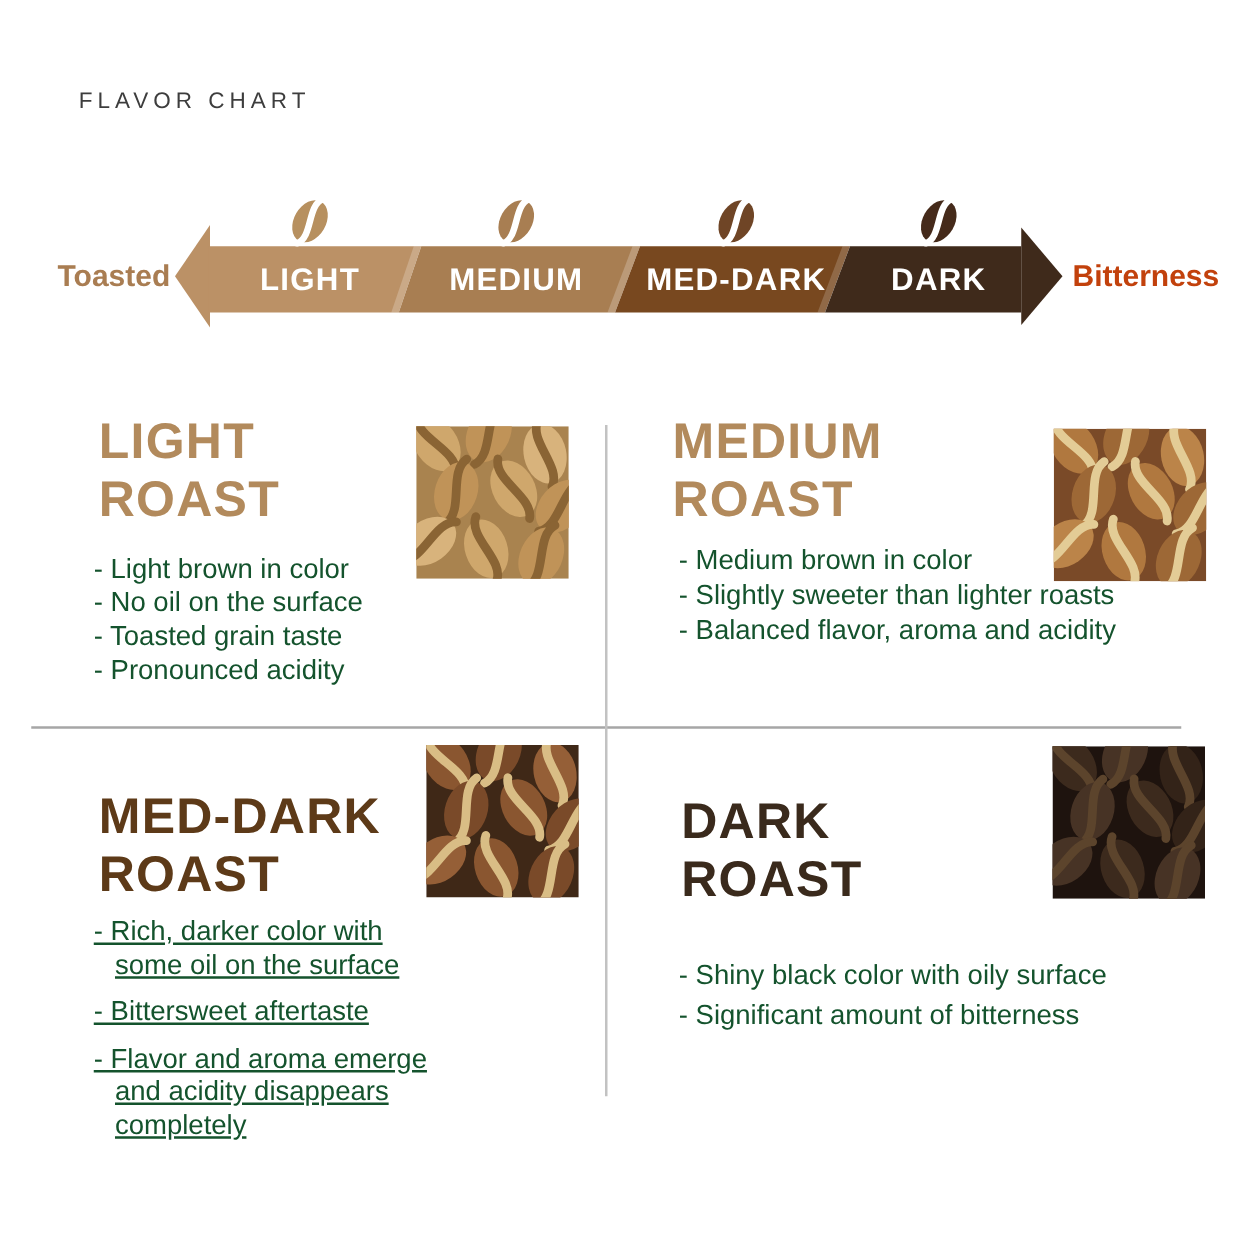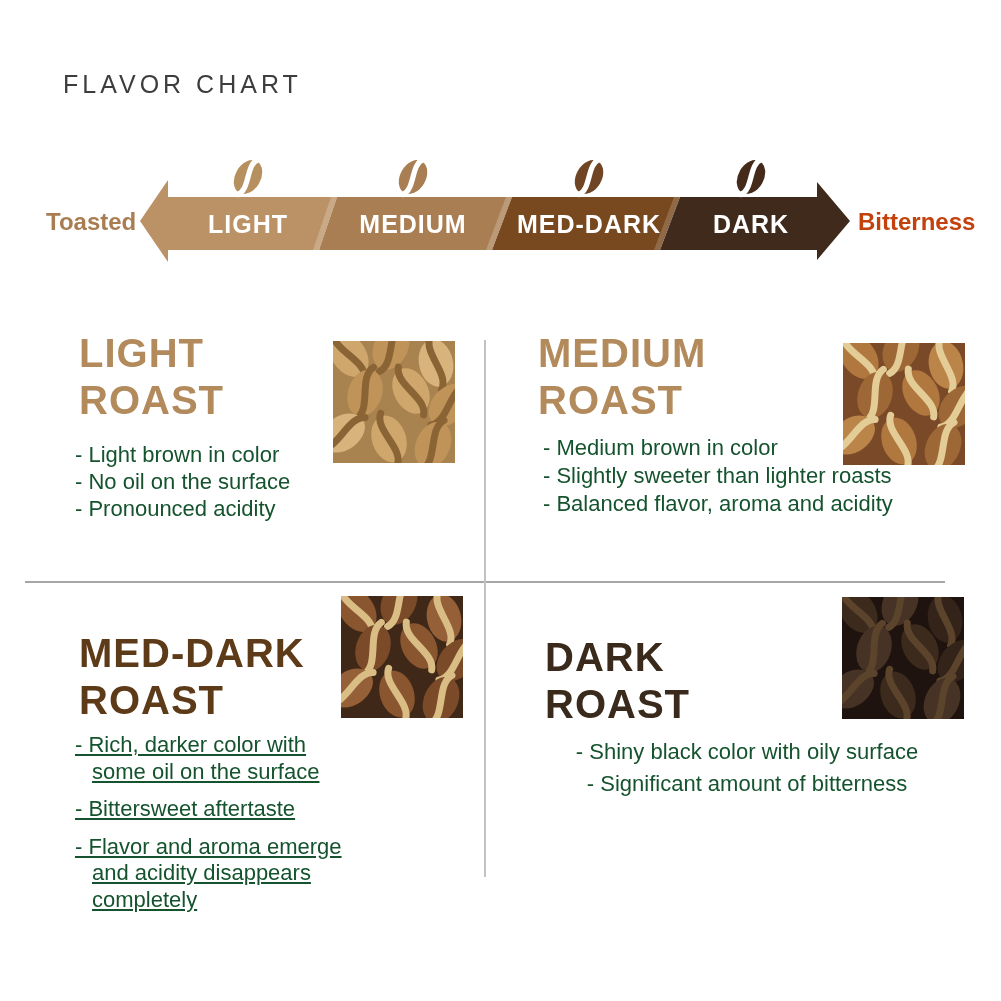--- a/index.html
+++ b/index.html
@@ -2,21 +2,21 @@
 <html><head>
 <meta charset="utf-8">
 <style>
   html,body{margin:0;padding:0;background:#ffffff;}
   .canvas{
     position:relative;width:1001px;height:1001px;background:#ffffff;overflow:hidden;
     font-family:"Liberation Sans","DejaVu Sans",sans-serif;
   }
   .abs{position:absolute;}
   .page-title{
-    left:63px;top:70px;font-size:25px;letter-spacing:4px;color:#3d3d3d;font-weight:400;
+    left:63px;top:70px;font-size:18px;letter-spacing:4px;color:#3d3d3d;font-weight:400;
   }
   
   .scale-svg{left:0;top:155px;}
   .seg-label{
     top:210px;transform:translateX(-50%);color:#ffffff;font-weight:700;
     font-size:25px;letter-spacing:1px;white-space:nowrap;
   }
   .axis-label{top:208px;font-size:24px;font-weight:700;white-space:nowrap;}
   .axis-left{left:46px;color:#a97d52;}
   .axis-right{left:858px;color:#c2410c;}
@@ -32,21 +32,21 @@
   .q1-h{left:79px;top:330px;}
   .q2-h{left:538px;top:330px;}
   .q3-h{left:79px;top:630px;}
   .q4-h{left:545px;top:634px;}
   ul.bullets{list-style:none;margin:0;padding:0;font-size:22px;color:#14532d;}
   ul.bullets li{padding-left:17px;text-indent:-17px;}
   .q1-b{left:75px;top:441px;width:420px;line-height:27px;}
   .q2-b{left:543px;top:434px;width:440px;line-height:28px;}
   .q3-b{left:75px;top:732px;width:280px;line-height:26.5px;text-decoration:underline;}
   .q3-b li{margin-bottom:11px;}
-  .q4-b{left:543px;top:738px;width:408px;line-height:27px;text-align:center;}
+  .q4-b{left:543px;top:766px;width:408px;line-height:27px;}
   .q4-b li{margin-bottom:5px;}
   .photo{display:block;}
   .p1{left:333px;top:341px;}
   .p2{left:843px;top:343px;}
   .p3{left:341px;top:596px;}
   .p4{left:842px;top:597px;}
 </style>
 </head>
 <body>
 
@@ -104,20 +104,21 @@
     <use href="#bean-shape" transform="translate(32,52) rotate(18)" fill="#c09358" stroke="#8a6434"></use>
     <use href="#bean-shape" transform="translate(78,50) rotate(-28)" fill="#cfa76c" stroke="#8a6434"></use>
     <use href="#bean-shape" transform="translate(116,64) rotate(42)" fill="#c09358" stroke="#8a6434"></use>
     <use href="#bean-shape" transform="translate(10,92) rotate(55)" fill="#d8b37c" stroke="#8a6434"></use>
     <use href="#bean-shape" transform="translate(56,98) rotate(-18)" fill="#cfa76c" stroke="#8a6434"></use>
     <use href="#bean-shape" transform="translate(100,104) rotate(24)" fill="#c09358" stroke="#8a6434"></use>
   </svg>
   <ul class="abs bullets q1-b">
     <li>- Light brown in color</li>
     <li>- No oil on the surface</li>
+    <li>- Toasted grain taste</li>
     <li>- Pronounced acidity</li>
   </ul>
 
   <div class="abs roast-heading h-tan q2-h">
     <span>MEDIUM</span>
     <span>ROAST</span>
   </div>
   <svg class="abs photo p2" width="122" height="122" viewBox="0 0 122 122">
     <rect x="0" y="0" width="122" height="122" fill="#7a4a28"></rect>
     <use href="#bean-shape" transform="translate(16,14) rotate(-35)" fill="#b0783f" stroke="#e3cc96"></use>

